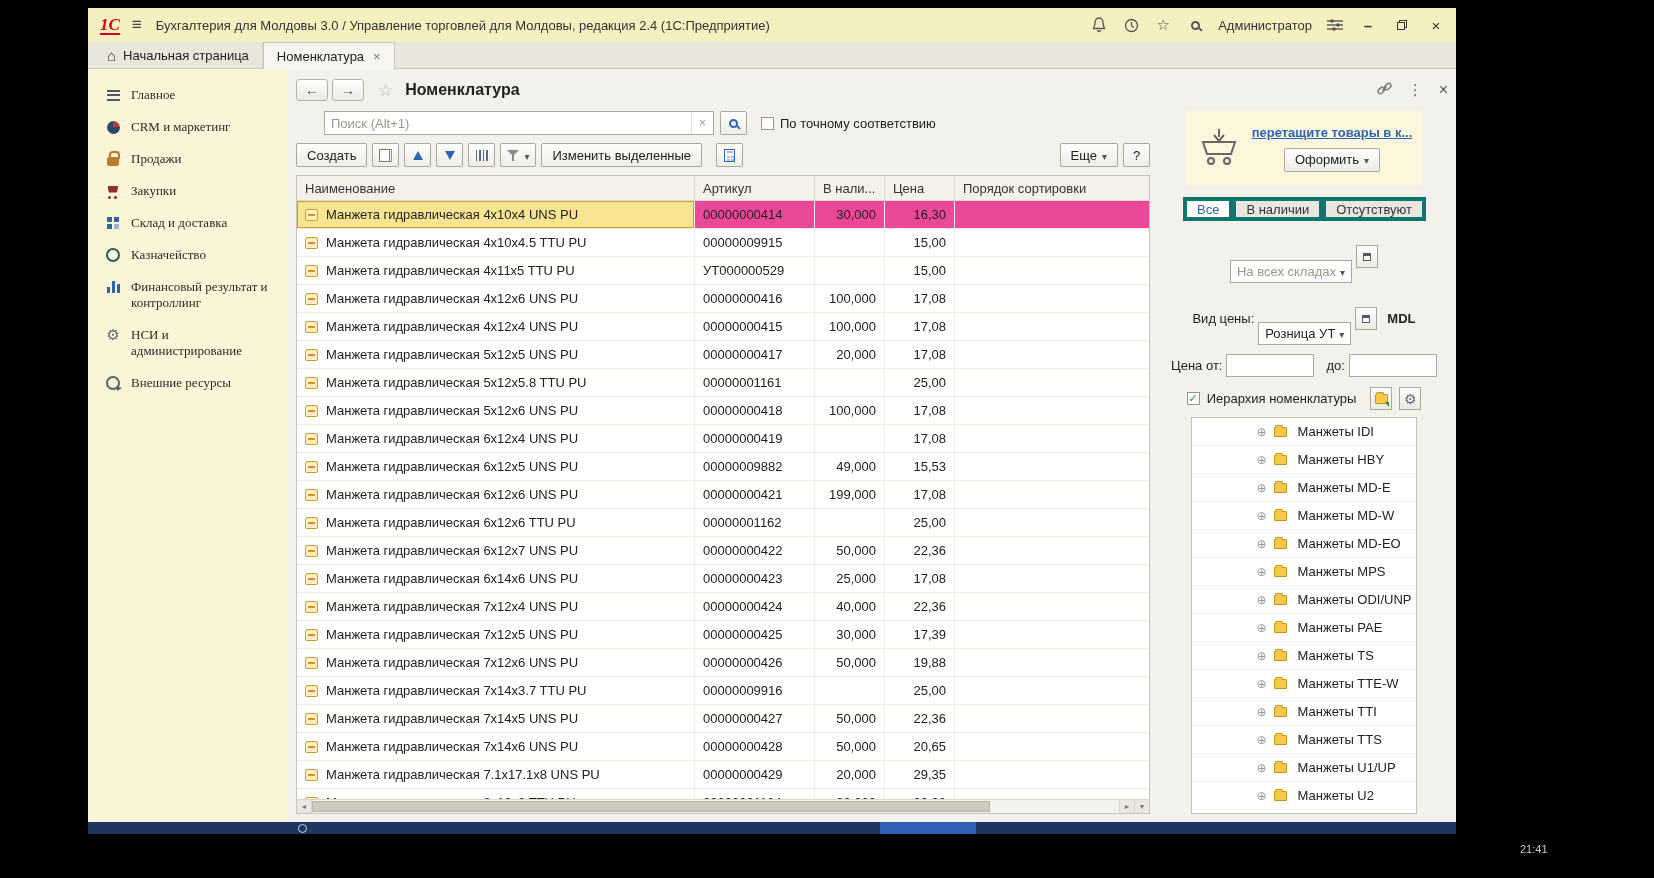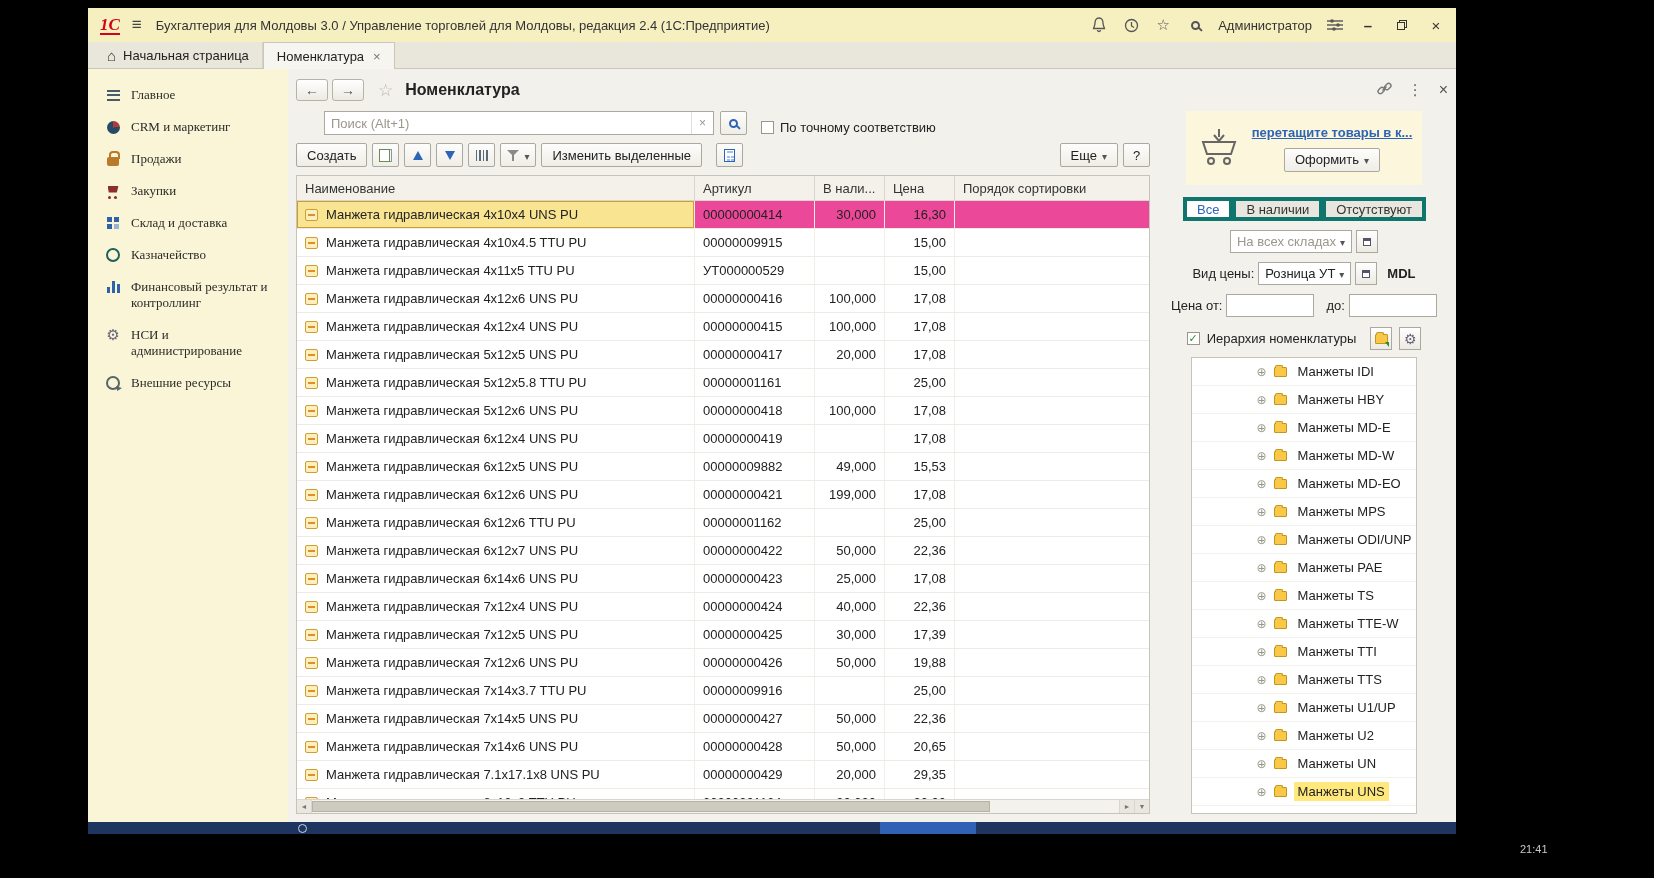--- a/index.html
+++ b/index.html
@@ -85,21 +85,21 @@
   .page-title{font-size:16px;font-weight:bold;color:#222;margin:0 0 0 6px;}
   .ph-right{margin-left:auto;display:flex;align-items:center;gap:16px;color:#666;}
   .g-dots::before{content:"⋮";font-size:15px;}
   .ph-close{font-size:16px;color:#555;}
 
   .columns { flex:1; display:flex; gap:10px; min-height:0; }
   .main-col { flex:1; display:flex; flex-direction:column; min-width:0; }
   .right-col { width:288px; flex:none; display:flex; flex-direction:column; min-height:0;align-items:center; }
 
   
-  .search-row { display:flex; align-items:flex-end; flex:none; margin-bottom:8px;padding-left:28px; }
+  .search-row { display:flex; align-items:center; flex:none; margin-bottom:8px;padding-left:28px; }
   .search-box { width:390px; height:24px; border:1px solid #ABA89F; background:#fff;
     display:flex; align-items:center; }
   .search-box input { flex:1; border:none; outline:none; padding:0 6px; font-size:13px;
     font-family:inherit; background:transparent; color:#222; }
   .search-box input::placeholder { color:#9B978C; }
   .sb-clear { color:#999; padding:0 7px; font-size:12px; border-left:1px solid #E2E0D8; height:100%;
     display:flex; align-items:center; }
   .btn { height:24px; padding:0 10px; background:linear-gradient(#FDFDFC,#EFEDE6);
     border:1px solid #ABA89D; border-radius:2px; font-size:13px; color:#222;
     display:inline-flex; align-items:center; gap:5px; font-family:inherit; white-space:nowrap; }
@@ -156,21 +156,21 @@
   
   .cart-box { height:74px; background:#FCF6DC; display:flex; align-items:center; gap:10px;
     padding:6px 10px; flex:none; }
   .cart-right{flex:1;display:flex;flex-direction:column;align-items:center;gap:8px;}
   .drop-link{color:#2E64B5;text-decoration:underline;font-weight:bold;align-self:flex-end;cursor:pointer;}
   .avail-tabs{display:flex;flex:none;margin-top:12px;}
   .avail-tab{height:24px;padding:0 10px;border:4px solid #0f766e;background:#E8E6DE;color:#333;
     font-size:13px;font-family:inherit;margin-right:-1px;display:inline-flex;align-items:center;}
   .avail-tab.active{background:#FFFFFF;color:#2E64B5;}
   .field-row{display:flex;align-items:center;gap:4px;flex:none;margin-top:9px;}
-  .combo{height:23px;border:1px solid #ABA89D;background:#fff;display:flex;align-items:center;padding:0 2px 0 6px;}
+  .combo{height:23px;border:1px solid #ABA89D;background:#fff;display:flex;align-items:center;padding:0 2px 0 6px;margin-top:30px;}
   .combo.grow{flex:1;}
   .combo .ph{color:#9B978C;flex:1;overflow:hidden;white-space:nowrap;}
   .combo .val{color:#222;flex:1;white-space:nowrap;}
   .combo-arrow{padding:0 4px;}
   .mini-btn{width:22px;height:23px;border:1px solid #ABA89D;background:linear-gradient(#FFFFFF,#ECEAE2);
     display:inline-flex;align-items:center;justify-content:center;flex:none;font-size:12px;color:#555;}
   .i-openwin{width:9px;height:8px;border:1px solid #556;position:relative;display:inline-block;background:#fff;}
   .i-openwin::before{content:"";position:absolute;top:0;left:0;right:0;height:2px;background:#556;}
   .price-in{width:88px;height:23px;border:1px solid #ABA89D;font-size:13px;padding:0 5px;font-family:inherit;outline:none;}
   .lbl{color:#222;}

